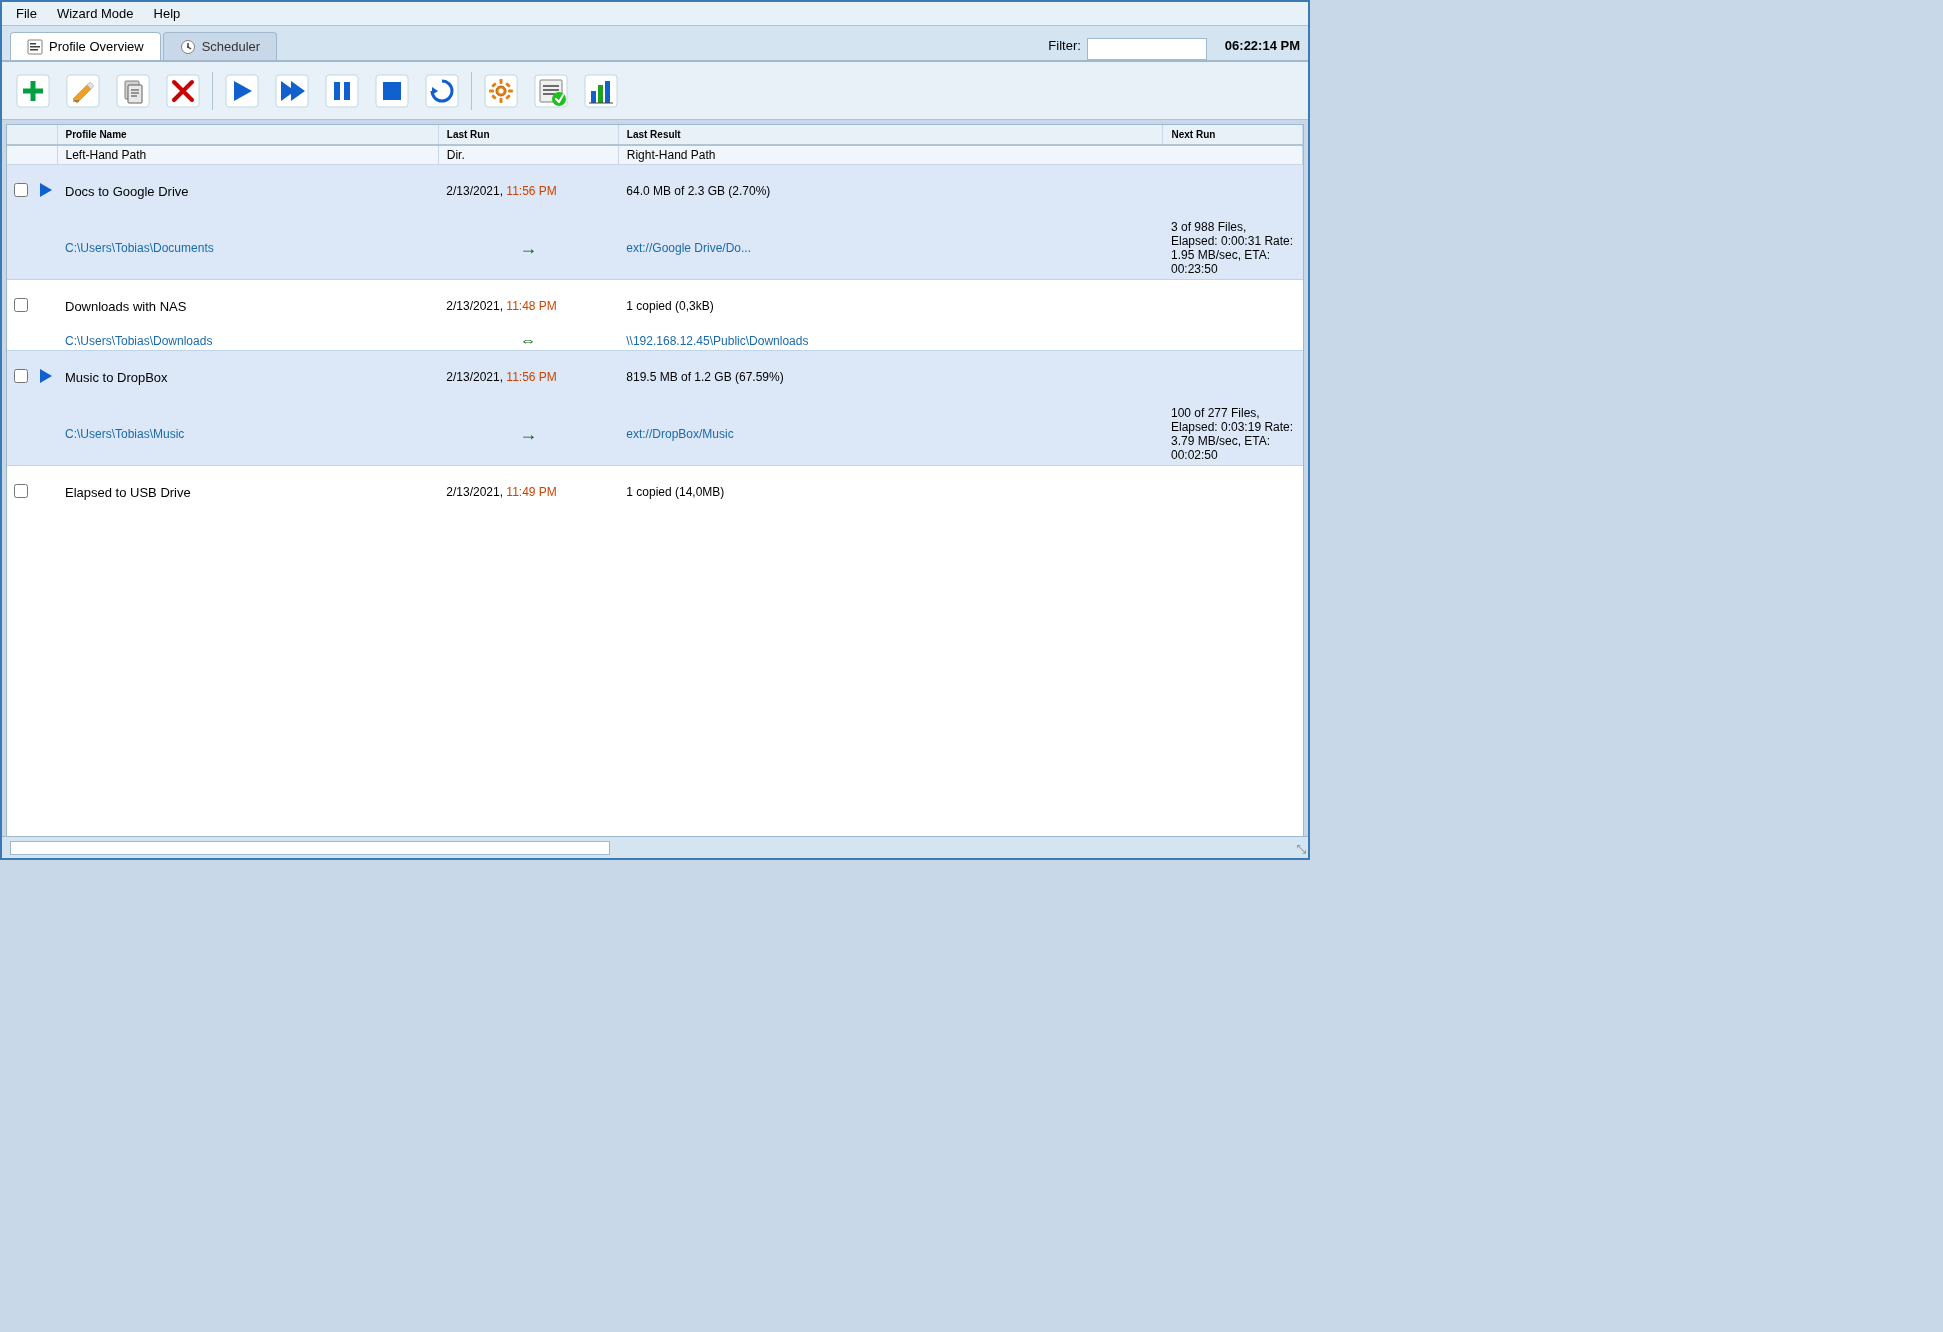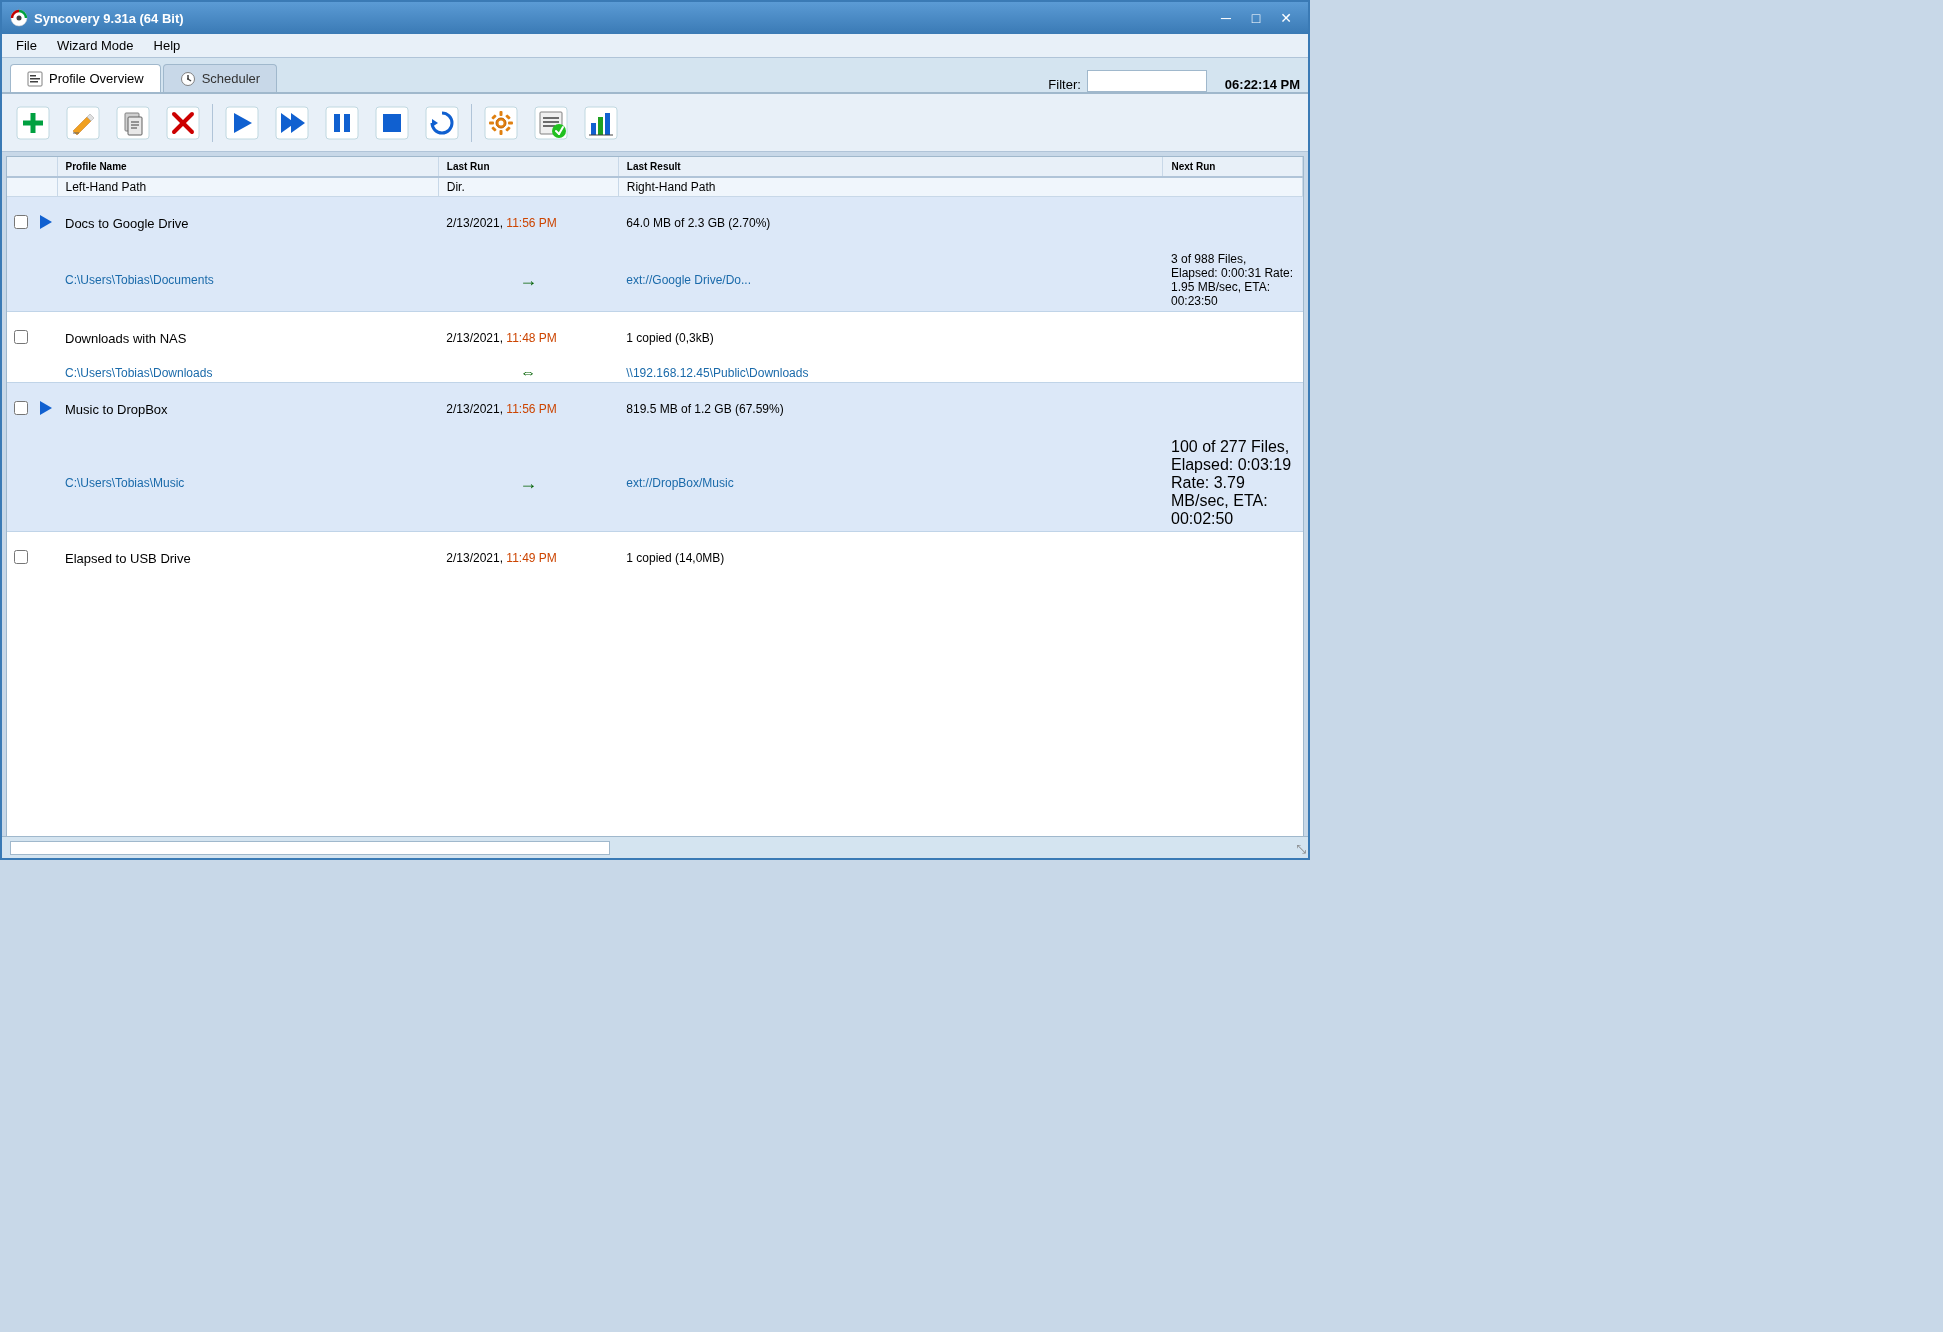--- a/index.html
+++ b/index.html
@@ -92,21 +92,21 @@
       border-color: #a0b8cc;
       color: #000;
       font-weight: normal;
     }
     .tab.inactive {
       background: #c8d8e8;
       color: #333;
     }
     .filter-area {
       display: flex;
-      align-items: flex-end;
+      align-items: flex-start;
       gap: 6px;
     }
     .filter-label {
       font-size: 13px;
       color: #000;
     }
     .filter-input {
       width: 120px;
       height: 22px;
       border: 1px solid #a0b8cc;
@@ -279,37 +279,20 @@
       width: 100%;
       height: 100%;
       border: 1px solid #a0b8cc;
     }
   </style>
 </head>
 <body>
 
 <div class="app-window">
 
-  <div class="title-bar">
-    <div class="title-bar-left">
-
-      <svg width="18" height="18" viewBox="0 0 18 18">
-        <circle cx="9" cy="9" r="8" fill="white" stroke="#ccc" stroke-width="0.5"></circle>
-        <path d="M9 2 A7 7 0 0 1 16 9" stroke="#00a040" stroke-width="2.5" fill="none"></path>
-        <path d="M9 2 A7 7 0 0 0 2 9" stroke="#c00000" stroke-width="2.5" fill="none"></path>
-        <circle cx="9" cy="9" r="2.5" fill="#404040"></circle>
-      </svg>
-      <span class="title-bar-text">Syncovery 9.31a (64 Bit)</span>
-    </div>
-    <div class="title-bar-buttons">
-      <button class="title-btn">─</button>
-      <button class="title-btn">□</button>
-      <button class="title-btn close">✕</button>
-    </div>
-  </div>
 
   <div class="menu-bar">
     <span class="menu-item">File</span>
     <span class="menu-item">Wizard Mode</span>
     <span class="menu-item">Help</span>
   </div>
 
   <div class="tab-bar">
     <div class="tabs">
 
@@ -522,21 +505,21 @@
               <td class="last-run-cell" style="vertical-align: middle;"><span class="last-run-date">2/13/2021, </span><span class="last-run-time">11:56 PM</span></td>
               <td class="last-result-cell"><span class="result-bold">819.5 MB of 1.2 GB (67.59%)</span></td>
               <td class="next-run-cell"></td>
             </tr>
             <tr style="background: rgb(220, 232, 248); border-bottom: 1px solid rgb(192, 212, 232);">
               <td></td>
               <td></td>
               <td class="path-cell">C:\Users\Tobias\Music</td>
               <td class="dir-cell" style="color: rgb(0, 96, 0); font-size: 18px;">→</td>
               <td class="path-cell">ext://DropBox/Music</td>
-              <td class="last-result-cell" style="font-size: 16px;"><span class="result-normal">100 of 277 Files, Elapsed: 0:03:19  Rate: 3.79 MB/sec, ETA: 00:02:50</span></td>
+              <td class="last-result-cell" style="font-size: 12px;"><span class="result-normal">100 of 277 Files, Elapsed: 0:03:19  Rate: 3.79 MB/sec, ETA: 00:02:50</span></td>
               <td></td>
             </tr>
             <tr style="background: white;">
               <td class="row-checkbox"><input type="checkbox" style="width: 14px; height: 14px;"></td>
               <td class="row-play-btn"></td>
               <td class="profile-name-cell">Elapsed to USB Drive</td>
               <td class="last-run-cell" style="vertical-align: middle;"><span class="last-run-date">2/13/2021, </span><span class="last-run-time">11:49 PM</span></td>
               <td class="last-result-cell"><span class="result-normal">1 copied (14,0MB)</span></td>
               <td class="next-run-cell"></td>
             </tr>

